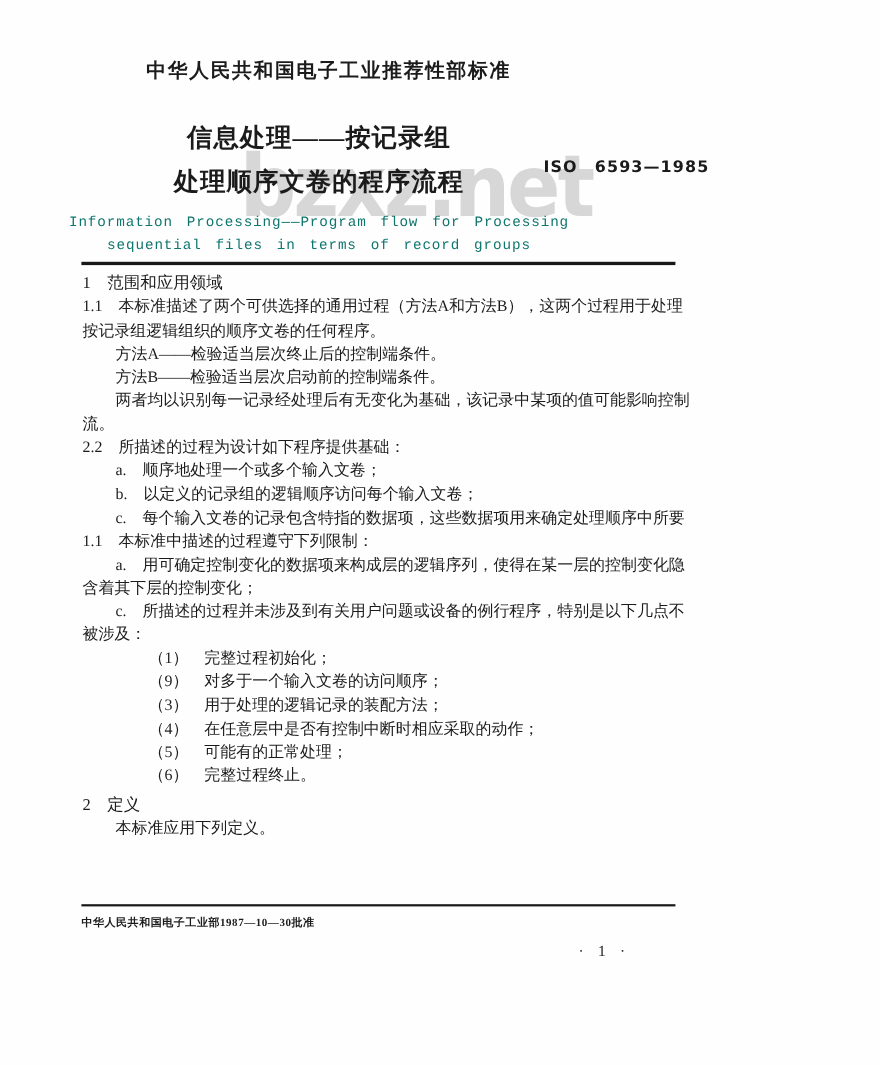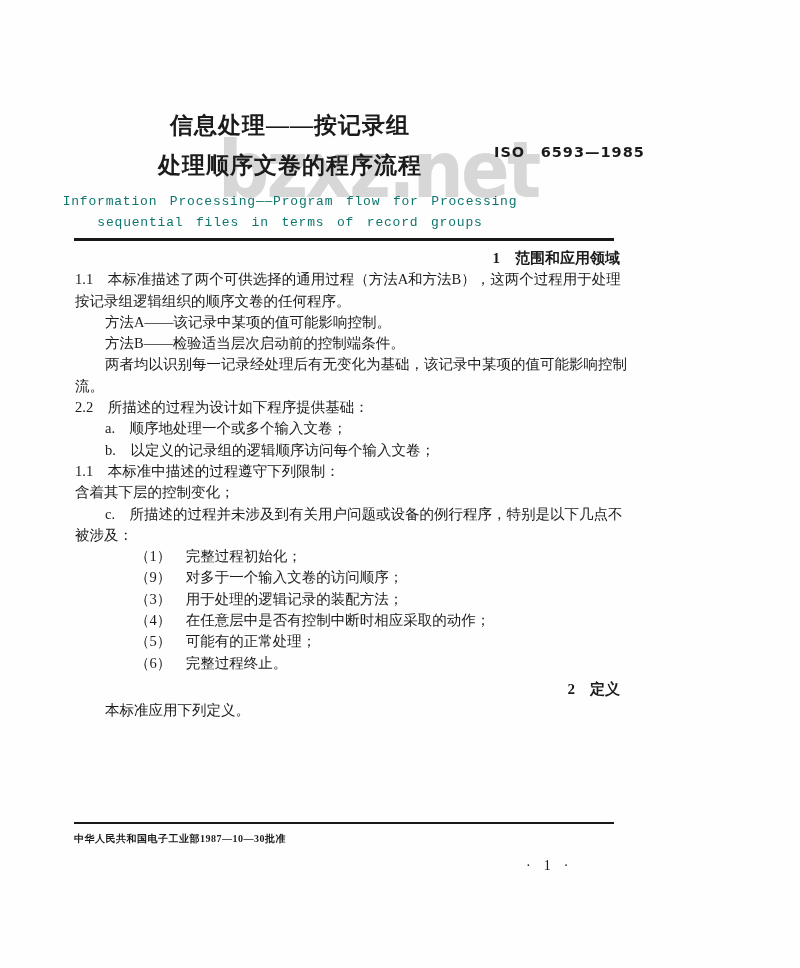--- a/index.html
+++ b/index.html
@@ -48,67 +48,70 @@
   .rule{position:absolute;left:74px;width:540px;background:#181818;z-index:1;}
   .rule-top{top:238px;height:3px;}
   .rule-bottom{top:822px;height:2px;}
   .body{
     position:absolute;left:75px;top:248px;width:545px;z-index:1;
   }
   .line{
     height:21.3px;line-height:21.3px;
     font-size:14.5px;white-space:pre;
   }
-  .line.bold{font-weight:bold;font-size:15px;text-align:right;}
+  .line.bold{font-weight:normal;font-size:15px;}
   .line.ind1{padding-left:30px;}
   .line.ind2{padding-left:60px;}
   .line.gap{margin-top:5px;}
   .approval{
     position:absolute;left:74px;top:832px;
     font-size:10px;font-weight:bold;letter-spacing:0.5px;
     white-space:pre;z-index:1;
   }
   .page-number{
     position:absolute;left:526px;top:858px;
     font-size:14px;letter-spacing:2px;white-space:pre;z-index:1;
   }
 </style>
 </head>
 <body>
 
 <div class="page">
 
   <div class="watermark">bzxz.net</div>
 
+  <div class="header-label">中华人民共和国电子工业推荐性部标准</div>
 
   <div class="std-numbers">
     <div>ISO　6593—1985</div>
   </div>
 
   <div class="title-block">
     <div class="title-cn">信息处理——按记录组</div>
     <div class="title-cn">处理顺序文卷的程序流程</div>
     <div class="title-en first">Information Processing——Program flow for Processing</div>
     <div class="title-en">sequential files in terms of record groups</div>
   </div>
 
   <div class="rule rule-top"></div>
 
   <div class="body">
       <div class="line bold">1　范围和应用领域</div>
       <div class="line">1.1　本标准描述了两个可供选择的通用过程（方法A和方法B），这两个过程用于处理</div>
       <div class="line">按记录组逻辑组织的顺序文卷的任何程序。</div>
-      <div class="line ind1">方法A——该记录中某项的值可能影响控制。</div>
+      <div class="line ind1">方法A——检验适当层次终止后的控制端条件。</div>
       <div class="line ind1">方法B——检验适当层次启动前的控制端条件。</div>
       <div class="line ind1">两者均以识别每一记录经处理后有无变化为基础，该记录中某项的值可能影响控制</div>
       <div class="line">流。</div>
       <div class="line">2.2　所描述的过程为设计如下程序提供基础：</div>
       <div class="line ind1">a.　顺序地处理一个或多个输入文卷；</div>
       <div class="line ind1">b.　以定义的记录组的逻辑顺序访问每个输入文卷；</div>
+      <div class="line ind1">c.　每个输入文卷的记录包含特指的数据项，这些数据项用来确定处理顺序中所要</div>
       <div class="line">1.1　本标准中描述的过程遵守下列限制：</div>
+      <div class="line ind1">a.　用可确定控制变化的数据项来构成层的逻辑序列，使得在某一层的控制变化隐</div>
       <div class="line">含着其下层的控制变化；</div>
       <div class="line ind1">c.　所描述的过程并未涉及到有关用户问题或设备的例行程序，特别是以下几点不</div>
       <div class="line">被涉及：</div>
       <div class="line ind2">（1）　完整过程初始化；</div>
       <div class="line ind2">（9）　对多于一个输入文卷的访问顺序；</div>
       <div class="line ind2">（3）　用于处理的逻辑记录的装配方法；</div>
       <div class="line ind2">（4）　在任意层中是否有控制中断时相应采取的动作；</div>
       <div class="line ind2">（5）　可能有的正常处理；</div>
       <div class="line ind2">（6）　完整过程终止。</div>
       <div class="line bold gap">2　定义</div>

